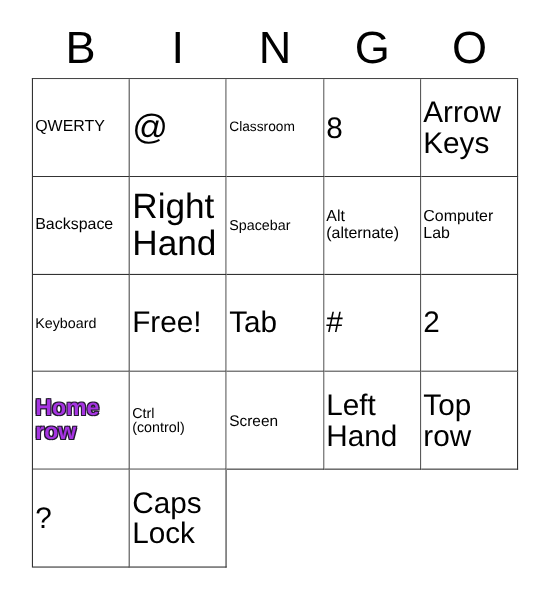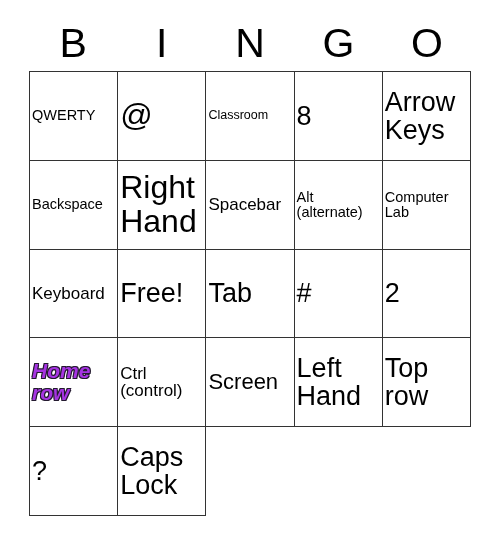--- a/index.html
+++ b/index.html
@@ -71,38 +71,37 @@
     width: 100%;
     text-align: left;
     line-height: 1.04;
     white-space: pre-line;
     word-break: normal;
   }
 
   
   .fs-xs  { font-size: 12.5px; }
   .fs-sm  { font-size: 14.5px; }
-  .fs-md  { font-size: 17px; }
-  .fs-lg  { font-size: 22px; }
+  .fs-md  { font-size: 13px; }
+  .fs-lg  { font-size: 14px; }
   .fs-xl  { font-size: 27px; }
   .fs-xxl { font-size: 32px; }
 
   
   .cell-marked .cell-text {
     color: #a634e2;
     font-size: 21px;
     font-weight: 700;
     -webkit-text-stroke: 1.1px #241a30;
     paint-order: stroke fill;
     text-shadow:
       -1px -1px 0 #241a30,
        1px -1px 0 #241a30,
       -1px  1px 0 #241a30,
        1px  1px 0 #241a30;
-    font-style: italic;
   }
 </style>
 </head>
 <body>
 
 <div id="bingo-card">
 
   <div id="bingo-header">
     <div class="header-letter">B</div>
     <div class="header-letter">I</div>

